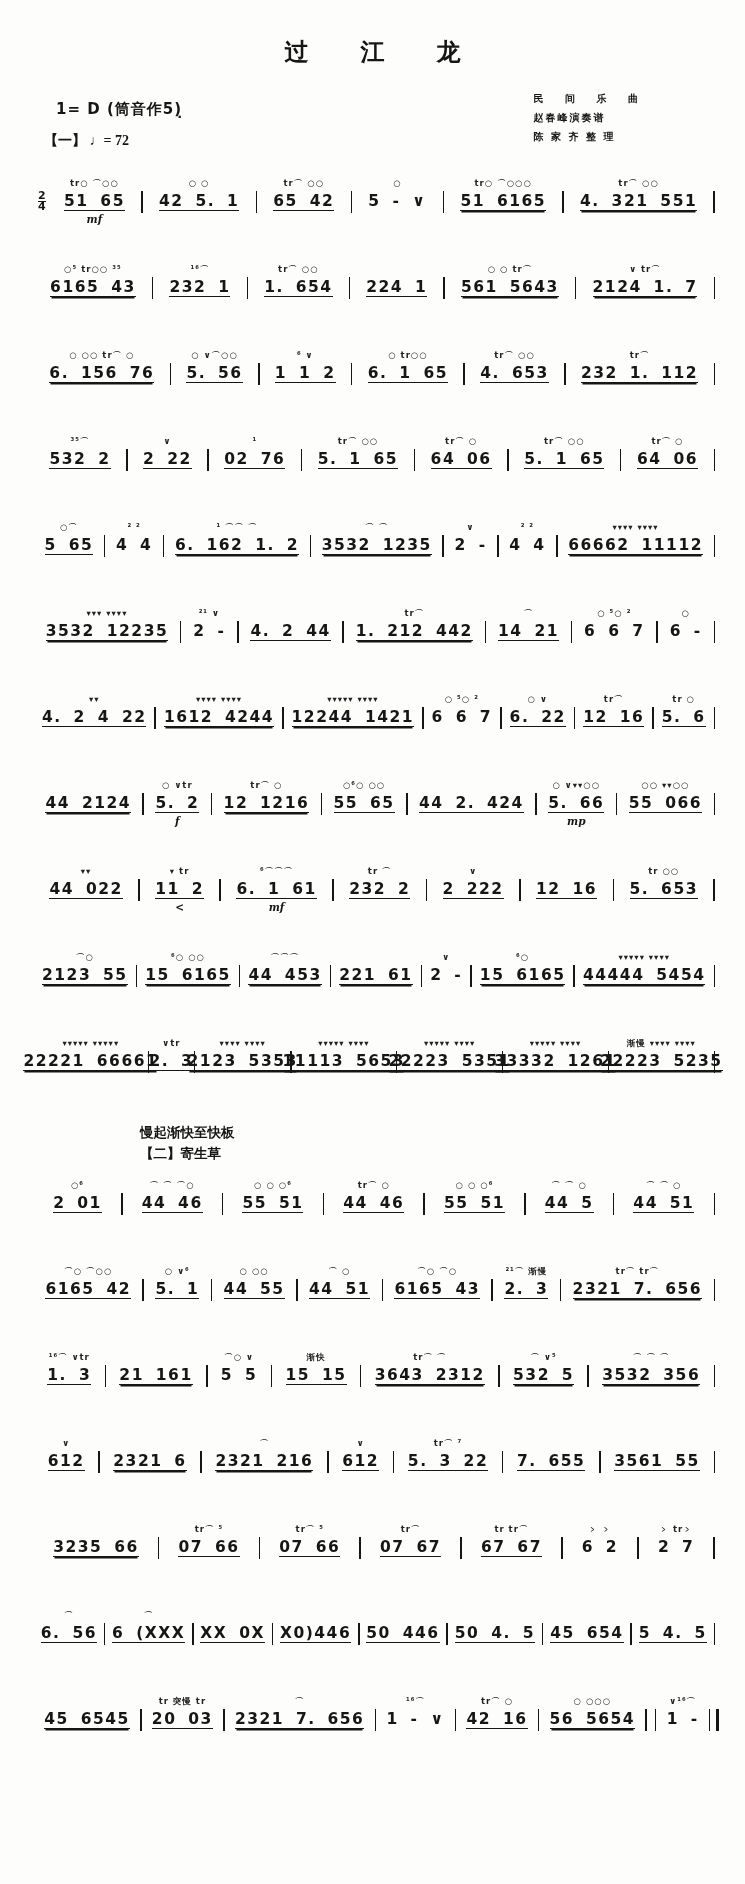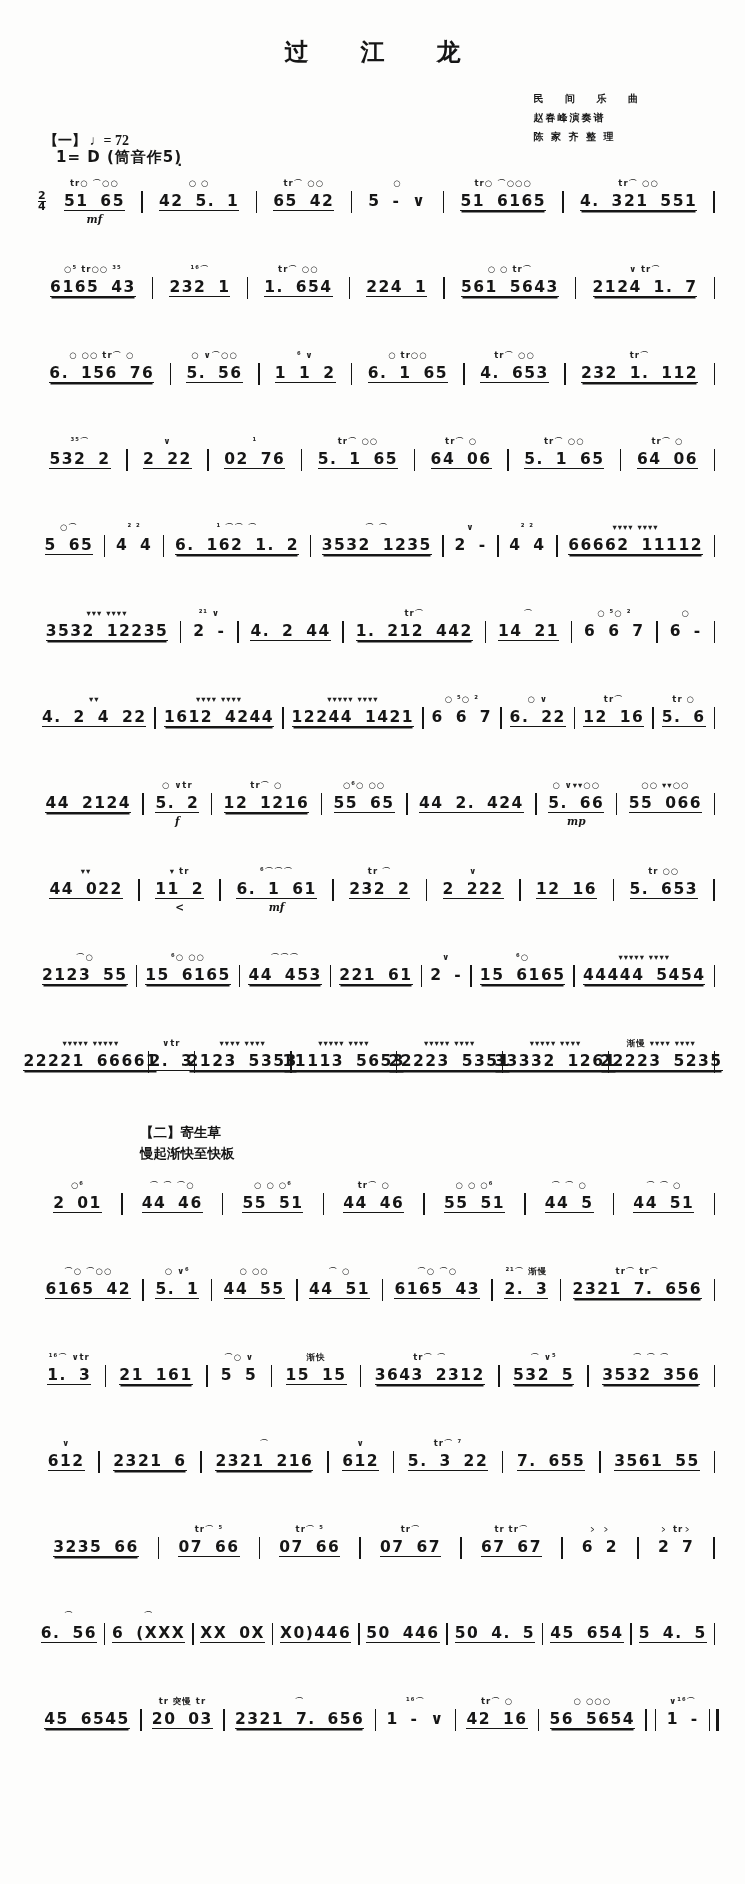--- a/index.html
+++ b/index.html
@@ -21,21 +21,21 @@
   }
   .credits{
     position:absolute;top:89px;right:98px;
     font-size:10px;line-height:19px;font-weight:bold;
     text-align:justify;
   }
   .credits div{letter-spacing:2px;}
   .credits .sp{letter-spacing:9px;}
   .keyline{
     position:absolute;top:100px;left:56px;
-    font-size:15px;font-weight:bold;letter-spacing:1px;margin-top:48px;
+    font-size:15px;font-weight:bold;letter-spacing:1px;
   }
   .keyline .low{position:relative;}
   .keyline .low:after{content:"·";position:absolute;left:3px;top:9px;font-size:13px;}
   .sect1{
     position:absolute;top:132px;left:44px;
     font-size:14px;font-weight:bold;font-family:Liberation Serif, serif;
   }
   
   .score{padding:8px 26px 0 38px;}
   .sys{
@@ -570,22 +570,22 @@
           <div class="bar"></div>
           <div class="meas">
             <div class="trow">渐慢 ▾▾▾▾ ▾▾▾▾</div>
             <div class="nrow"><span class="u2">22223 5235</span></div>
             <div class="brow">&nbsp;</div>
           </div>
           <div class="bar"></div>
         </div>
       </div>
     <div class="sect2">
+      <div>慢起渐快至快板</div>
       <div>【二】寄生草</div>
-      <div>慢起渐快至快板</div>
     </div>
     <div id="part2">
         <div class="sys">
           <div class="meas">
             <div class="trow">○⁶</div>
             <div class="nrow"><span class="u1">2 01</span></div>
             <div class="brow">&nbsp;</div>
           </div>
           <div class="bar"></div>
           <div class="meas">

